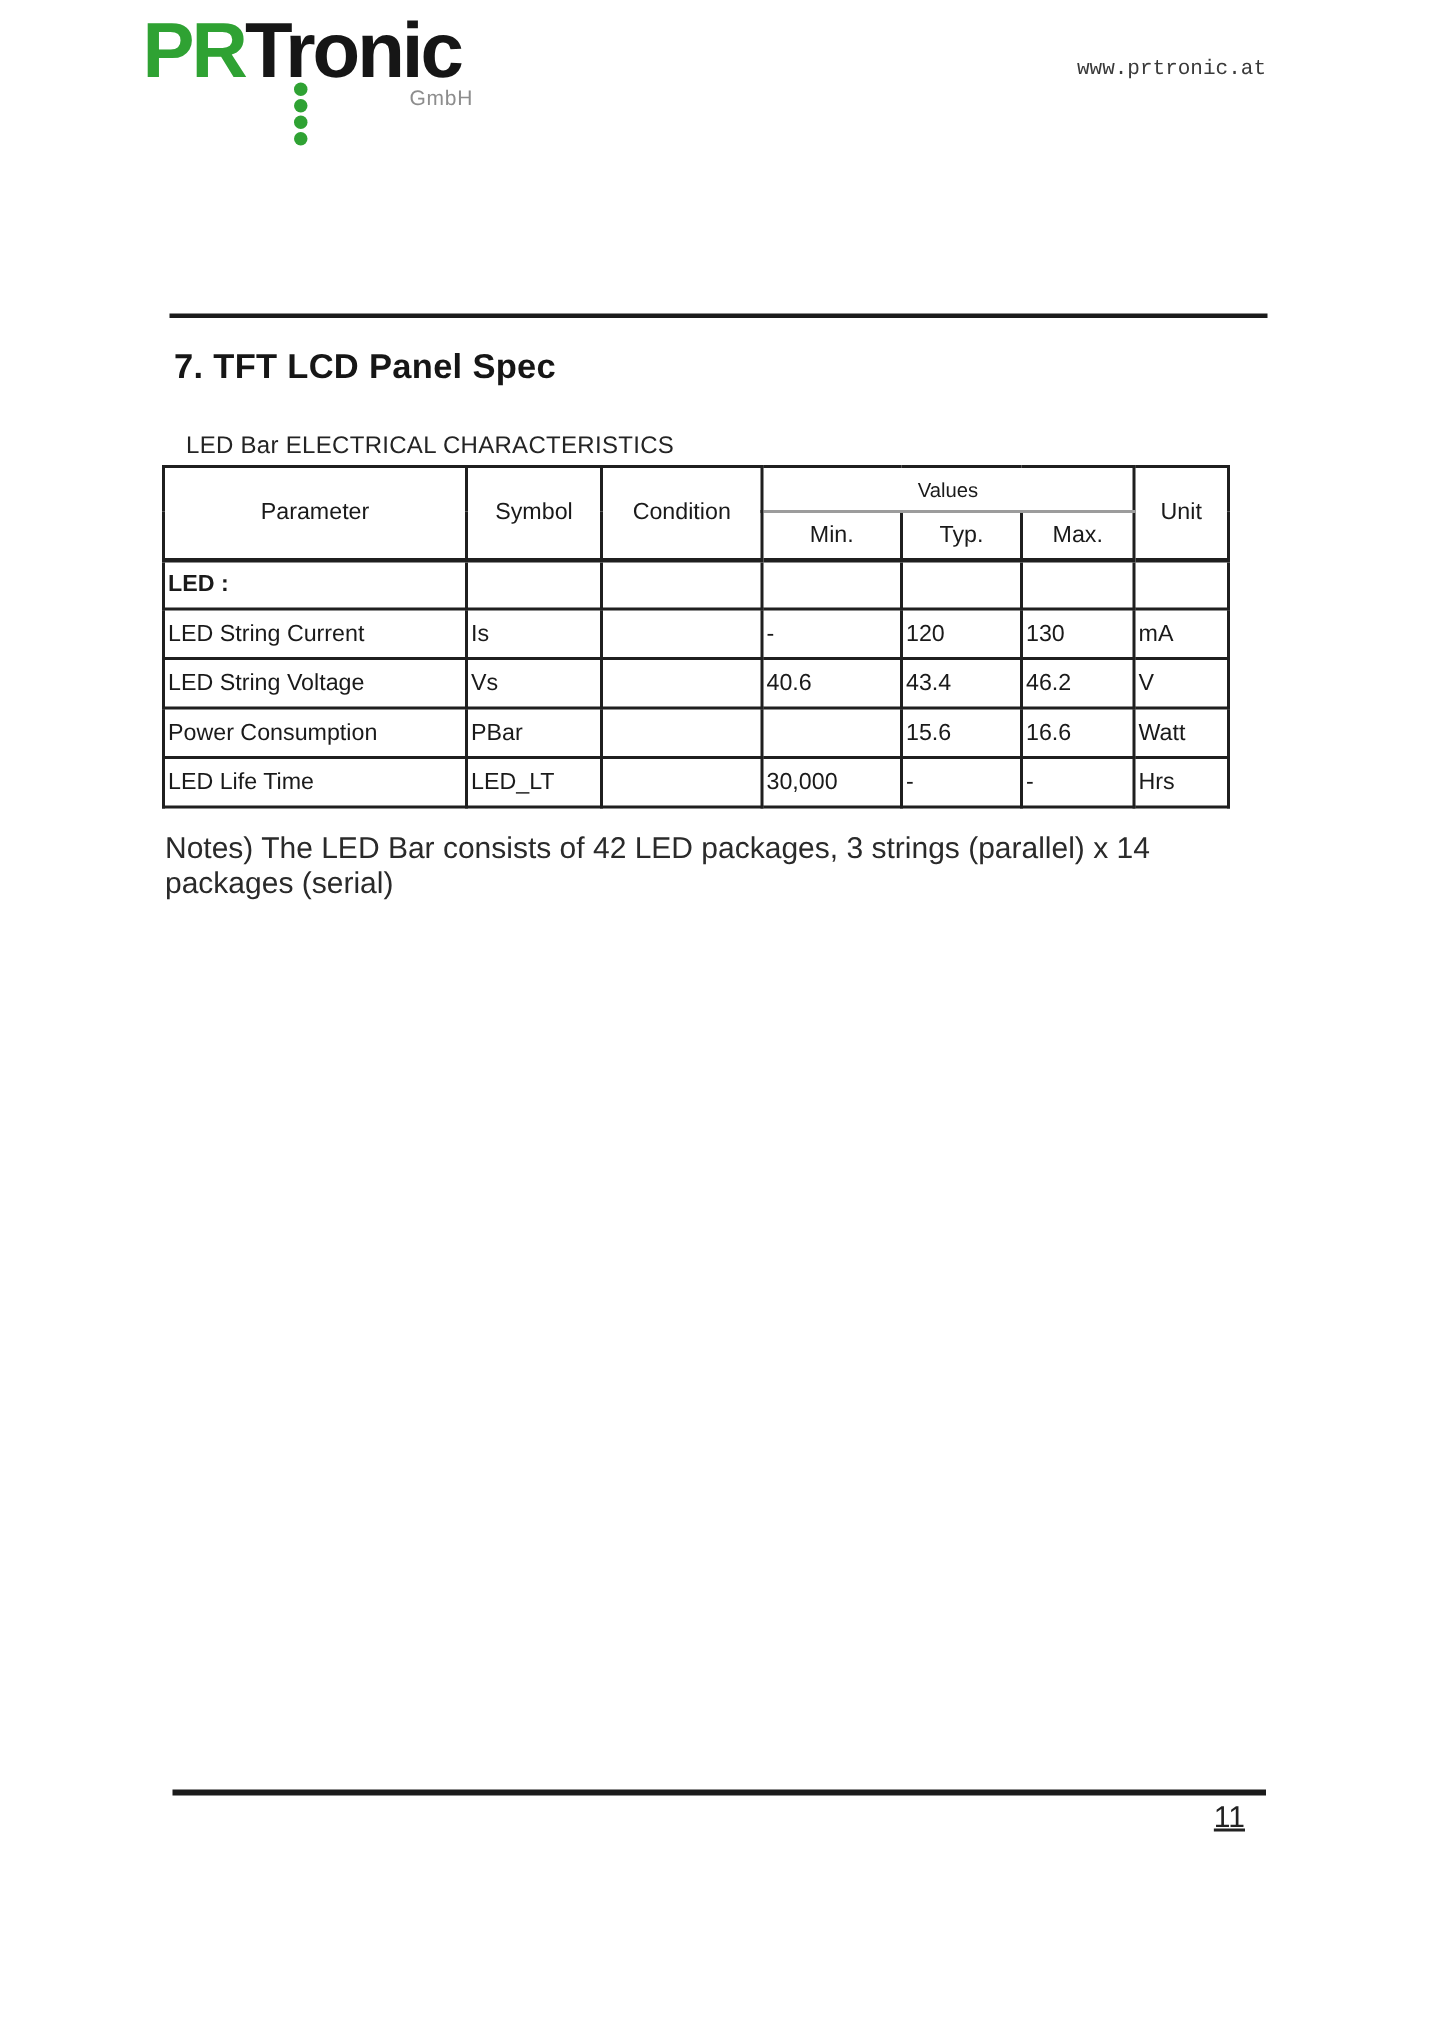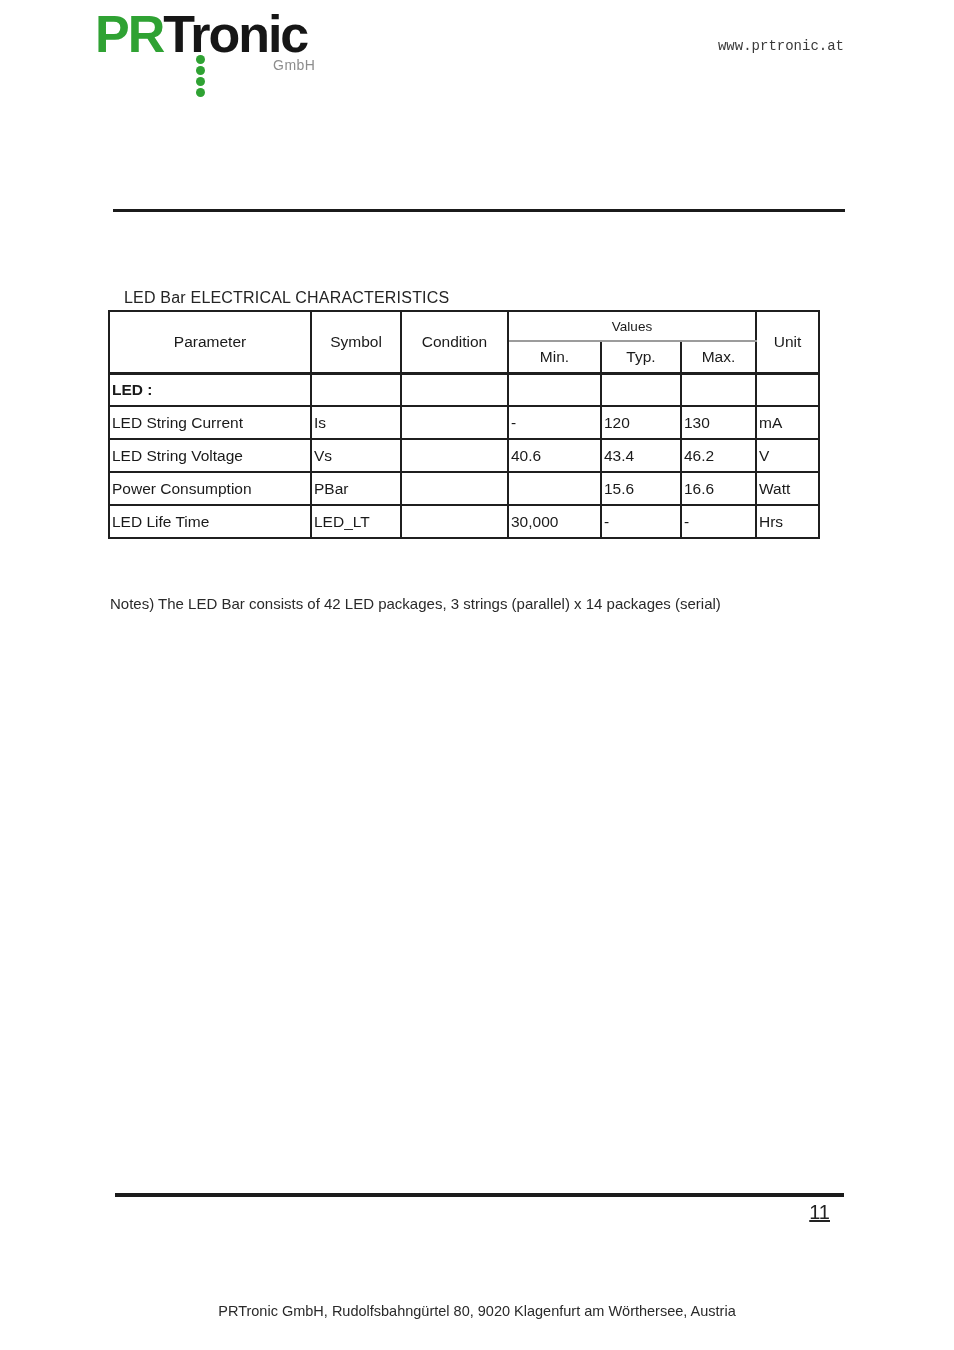--- a/index.html
+++ b/index.html
@@ -117,23 +117,22 @@
   .spec-table tbody td { height: 33px; }
   .spec-table tbody tr:first-child td { border-top: 3px solid #1f1f1f; }
   .spec-table td.param-group { font-weight: bold; }
 
   
   .notes {
     position: absolute;
     left: 110px;
     top: 555px;
     width: 740px;
-    font-size: 15px;
+    font-size: 20px;
     color: #2a2a2a;
-    margin-top: 40px;
   }
 
   
   .page-number {
     position: absolute;
     right: 124px;
     top: 1201px;
     font-size: 20px;
     color: #222;
     text-decoration: underline;
@@ -160,20 +159,21 @@
       <span class="dot"></span>
       <span class="dot"></span>
       <span class="dot"></span>
     </div>
     <div class="logo-gmbh">GmbH</div>
   </div>
   <div class="website">www.prtronic.at</div>
 
   <div class="rule top-rule"></div>
 
+  <h1 class="section-title">7. TFT LCD Panel Spec</h1>
   <div class="table-caption">LED Bar ELECTRICAL CHARACTERISTICS</div>
 
   <table class="spec-table">
     <colgroup>
       <col style="width:202px">
       <col style="width:90px">
       <col style="width:107px">
       <col style="width:93px">
       <col style="width:80px">
       <col style="width:75px">
@@ -239,15 +239,14 @@
         <td>-</td>
         <td>Hrs</td>
       </tr>
     </tbody>
   </table>
 
   <p class="notes">Notes) The LED Bar consists of 42 LED packages, 3 strings (parallel) x 14 packages (serial)</p>
 
   <div class="rule bottom-rule"></div>
   <div class="page-number">11</div>
-  <div class="footer-address">PRTronic GmbH, Rudolfsbahngürtel 80, 9020 Klagenfurt am Wörthersee, Austria</div>
 
 </div>
 
 </body></html>

